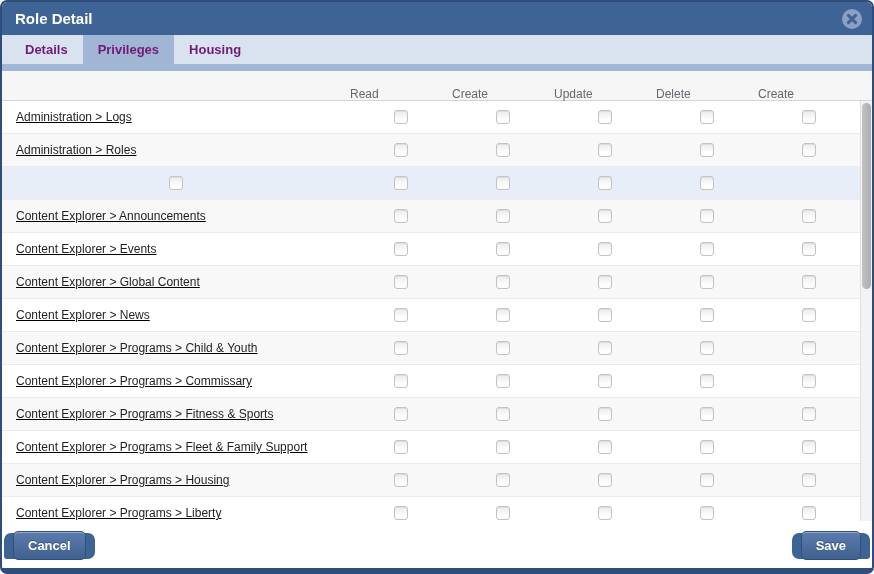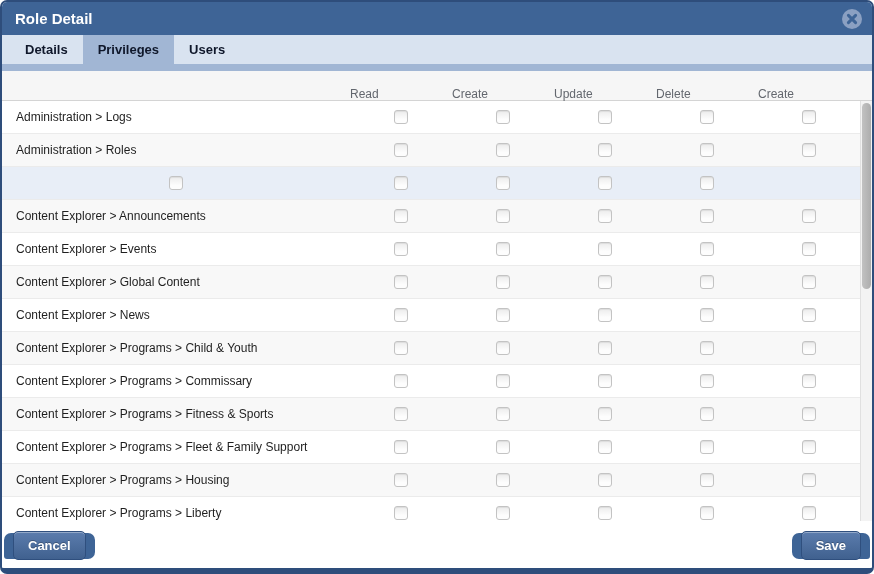--- a/index.html
+++ b/index.html
@@ -25,38 +25,38 @@
   }
   .close-btn svg { display:block; }
 
   
   .tabbar {
     height:29px; flex:0 0 29px; background:#d9e3f0;
     display:flex; align-items:stretch; padding-left:8px;
   }
   .tab {
     padding:0 15px; display:flex; align-items:center;
-    font-size:13px; font-weight:bold; color:#0f172a; cursor:pointer;
+    font-size:13px; font-weight:bold; color:#701a75; cursor:pointer;
   }
   .tab.active { background:#a1b6d4; }
   .tabstrip { height:7px; flex:0 0 7px; background:#a1b6d4; }
 
   
   .thead {
     height:30px; flex:0 0 30px; background:#f6f6f6;
     border-bottom:1px solid #d4d4d4;
     display:grid; grid-template-columns:1fr 102px 102px 102px 102px 102px;
     align-items:center; padding-right:12px;
     font-size:12px; color:#63676e;
   }
   .thead .col-privilege { padding-left:14px; text-align:left;margin-top:32px; }
   .thead .col { text-align:left; }
 
   
-  .tbody { flex:1 1 auto; position:relative; overflow:hidden; background:#fff; }
+  .tbody { flex:1 1 auto; position:relative; overflow:hidden; background:#fff;text-decoration:underline; }
   .rows { margin-right:12px; }
   .row {
     height:33px; display:grid;
     grid-template-columns:1fr 102px 102px 102px 102px 102px;
     align-items:center; border-bottom:1px solid #ebebeb; background:#fff;
   }
   .row:nth-child(even) { background:#f8f8f8; }
   .row.highlighted { background:#e8eef7; }
   .row-label { padding-left:14px; font-size:12px; color:#1f1f1f; white-space:nowrap; overflow:hidden; }
   .cell { display:flex; align-items:center; justify-content:center; }
@@ -112,21 +112,21 @@
           <circle cx="10" cy="10" r="9" fill="#8ba0c2"></circle>
           <path d="M6.4 6.4 L13.6 13.6 M13.6 6.4 L6.4 13.6" stroke="#3e6496" stroke-width="3" stroke-linecap="round"></path>
         </svg>
       </span>
     </button>
   </div>
 
   <div class="tabbar">
     <div class="tab">Details</div>
     <div class="tab active">Privileges</div>
-    <div class="tab">Users</div>
+    <div class="tab">Housing</div>
   </div>
   <div class="tabstrip"></div>
 
   <div class="thead">
     <div class="col-privilege">Privilege</div>
     <div class="col">Read</div>
     <div class="col">Create</div>
     <div class="col">Update</div>
     <div class="col">Delete</div>
     <div class="col">Create</div>

